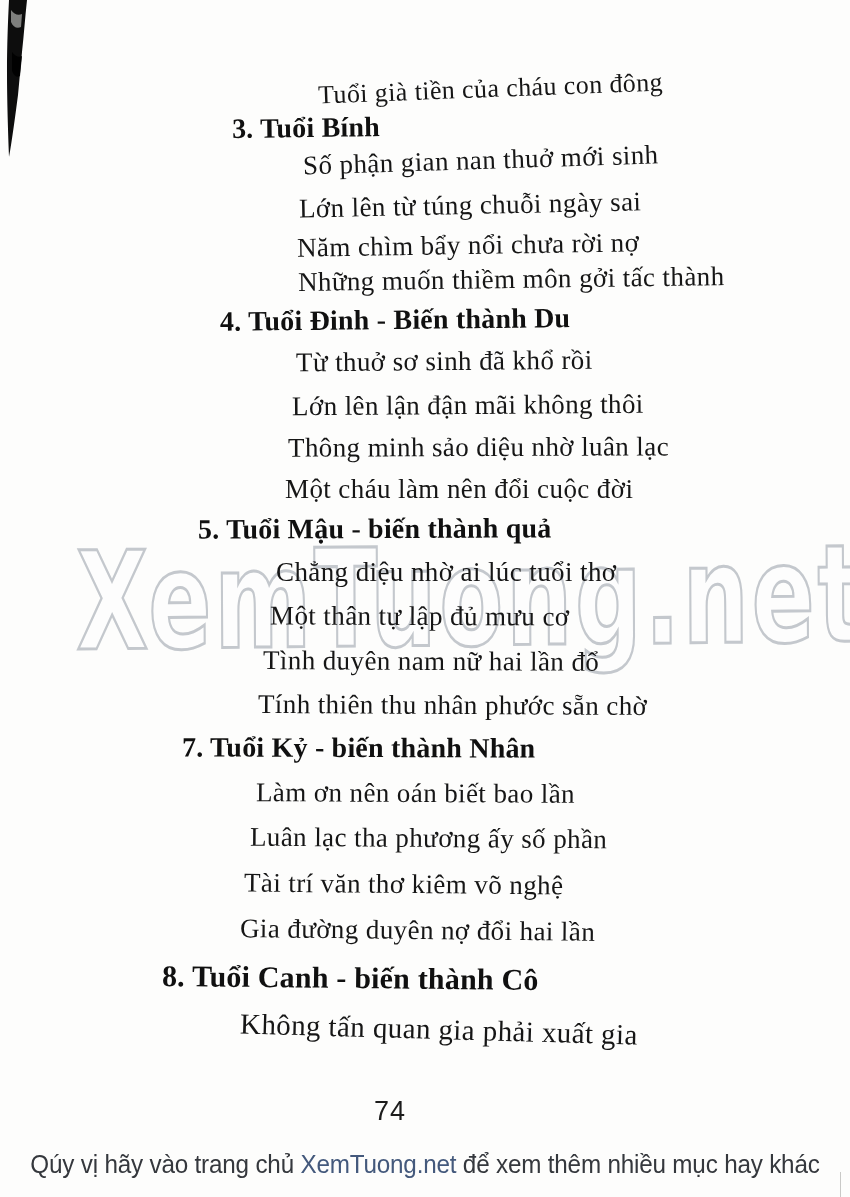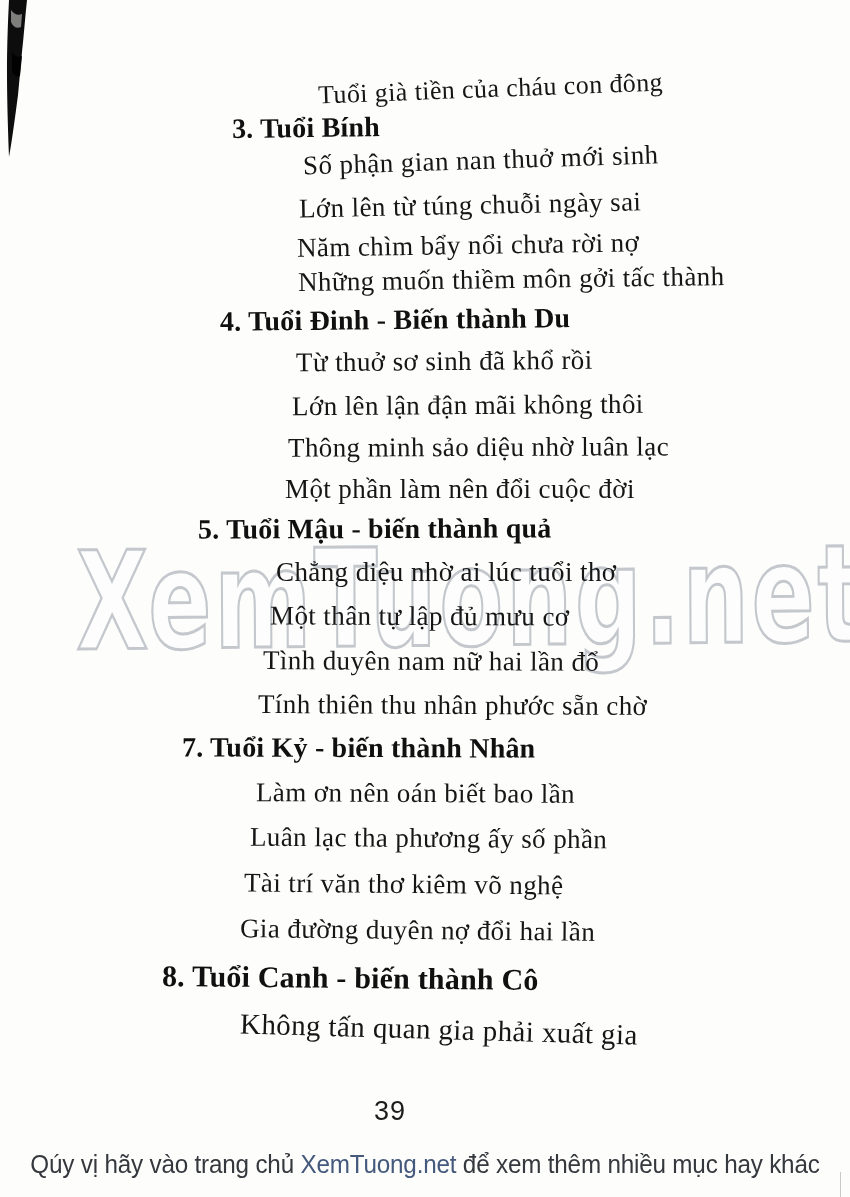--- a/index.html
+++ b/index.html
@@ -84,36 +84,36 @@
   <div class="heading" style="left:232px;top:112px;transform:rotate(-0.8deg);">3. Tuổi Bính</div>
   <div class="line" style="left:303px;top:145px;transform:rotate(-1.8deg);">Số phận gian nan thuở mới sinh</div>
   <div class="line" style="left:299px;top:190px;transform:rotate(-1.2deg);">Lớn lên từ túng chuỗi ngày sai</div>
   <div class="line" style="left:297px;top:230px;transform:rotate(-0.9deg);">Năm chìm bẩy nổi chưa rời nợ</div>
   <div class="line" style="left:298px;top:264px;transform:rotate(-0.8deg);">Những muốn thiềm môn gởi tấc thành</div>
 
   <div class="heading" style="left:220px;top:304px;transform:rotate(-0.6deg);">4. Tuổi Đinh - Biến thành Du</div>
   <div class="line" style="left:296px;top:346px;transform:rotate(-0.5deg);">Từ thuở sơ sinh đã khổ rồi</div>
   <div class="line" style="left:292px;top:390px;transform:rotate(-0.4deg);">Lớn lên lận đận mãi không thôi</div>
   <div class="line" style="left:288px;top:432px;transform:rotate(-0.2deg);">Thông minh sảo diệu nhờ luân lạc</div>
-  <div class="line" style="left:285px;top:474px;">Một phần làm nên đổi cuộc đời</div>
+  <div class="line" style="left:285px;top:474px;">Một cháu làm nên đổi cuộc đời</div>
 
   <div class="heading" style="left:198px;top:513px;transform:rotate(-0.2deg);">5. Tuổi Mậu - biến thành quả</div>
   <div class="line" style="left:276px;top:557px;">Chẳng diệu nhờ ai lúc tuổi thơ</div>
   <div class="line" style="left:270px;top:601px;transform:rotate(0.2deg);">Một thân tự lập đủ mưu cơ</div>
   <div class="line" style="left:263px;top:646px;transform:rotate(0.3deg);">Tình duyên nam nữ hai lần đổ</div>
   <div class="line" style="left:258px;top:690px;transform:rotate(0.3deg);">Tính thiên thu nhân phước sẵn chờ</div>
 
   <div class="heading" style="left:182px;top:732px;transform:rotate(0.2deg);">7. Tuổi Kỷ - biến thành Nhân</div>
   <div class="line" style="left:256px;top:778px;transform:rotate(0.3deg);">Làm ơn nên oán biết bao lần</div>
   <div class="line" style="left:250px;top:823px;transform:rotate(0.4deg);">Luân lạc tha phương ấy số phần</div>
   <div class="line" style="left:244px;top:869px;transform:rotate(0.5deg);">Tài trí văn thơ kiêm võ nghệ</div>
   <div class="line" style="left:240px;top:915px;transform:rotate(0.6deg);">Gia đường duyên nợ đổi hai lần</div>
 
   <div class="heading big" style="left:162px;top:961px;transform:rotate(0.6deg);">8. Tuổi Canh - biến thành Cô</div>
   <div class="line big" style="left:240px;top:1013px;transform:rotate(1.6deg);">Không tấn quan gia phải xuất gia</div>
 
-  <div class="pagenum">39</div>
+  <div class="pagenum">74</div>
 
   <div class="footer"><span>Qúy vị hãy vào trang chủ </span><span class="brand">XemTuong.net</span><span> để xem thêm nhiều mục hay khác</span></div>
 
   <div class="edge-line"></div>
 
 </div>
 
 </body></html>

